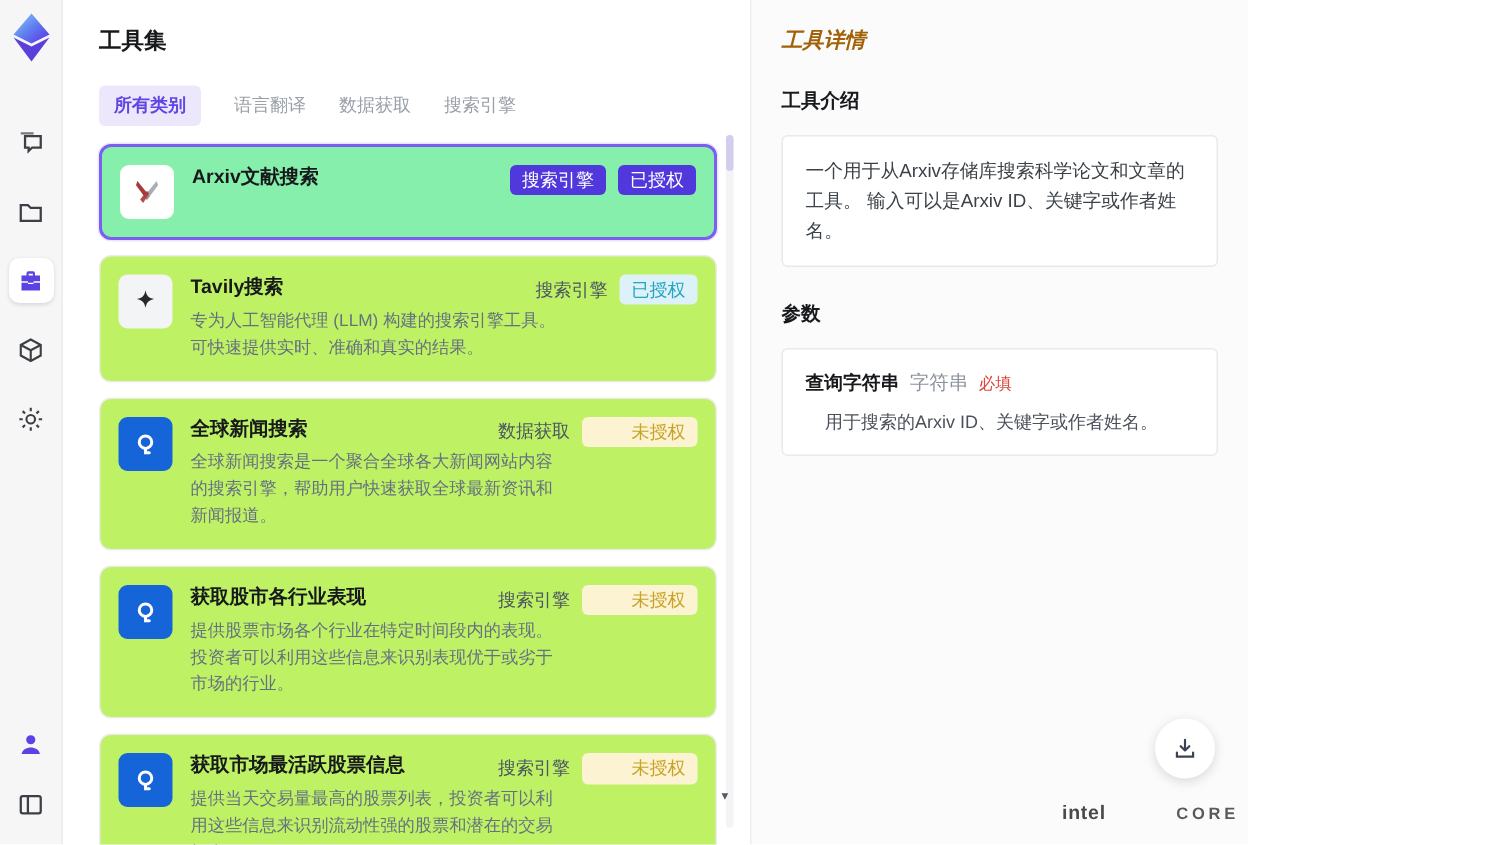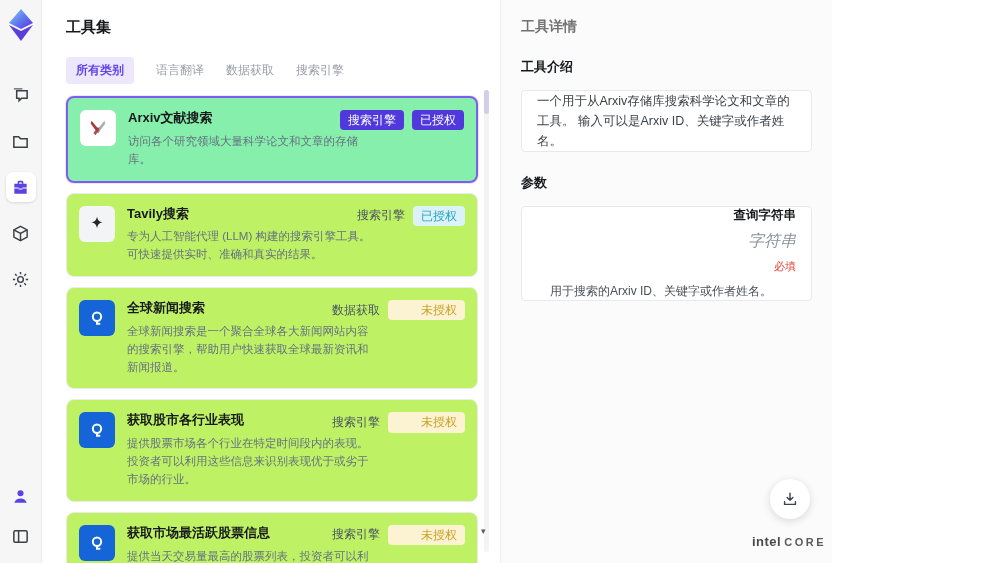--- a/index.html
+++ b/index.html
@@ -39,35 +39,35 @@
   .b-cyan { background:#dcf2f8; color:#25a4c4; }
   .b-yellow { background:#fbf3d2; color:#c9a227;padding-left:33px; }
 
   
   .list-scrollbar { position:absolute; top:90px; right:11px; width:5px; height:462px; background:#f4f4f6; border-radius:3px; }
   .list-thumb { position:absolute; top:0; left:0; width:5px; height:24px; background:#d3cdee; border-radius:3px; }
   .list-arrow { position:absolute; bottom:16px; left:-3px; font-size:9px; color:#555a60; }
 
   
   .right-panel { flex:1; background:#fbfbfc; border-left:1px solid #edeef0; padding:18px 20px 0 20px; position:relative; }
-  .detail-title { font-size:14px; font-weight:bold; color:#737373; }
+  .detail-title { font-size:14px; font-weight:bold; color:#a16207;font-style:italic; }
   .section-h { font-size:13px; font-weight:bold; color:#17191c; margin-top:22px; }
-  .box { margin-top:14px; background:#fff; border:1px solid #e8e9ec; border-radius:4px; padding:0 15px; }
+  .box { margin-top:14px; background:#fff; border:1px solid #e8e9ec; border-radius:4px; padding:13px 15px; }
   .intro-text { font-size:12.5px; color:#3c4248; line-height:1.6; }
-  .param-line { display:flex; align-items:flex-end; gap:7px;flex-direction:column; }
+  .param-line { display:flex; align-items:center; gap:7px; }
   .param-name { font-size:12.5px; font-weight:bold; color:#17191c; }
-  .param-type { font-size:16px; color:#8a919b;font-style:italic; }
+  .param-type { font-size:13px; color:#8a919b; }
   .param-req { font-size:11px; color:#e0453a; }
   .param-desc { margin-top:9px; font-size:12px; color:#4a515a;margin-left:13px; }
 
   
   .fab { position:absolute; right:22px; bottom:44px; width:40px; height:40px; border-radius:50%; background:#fff; box-shadow:0 2px 8px rgba(0,0,0,.14); display:flex; align-items:center; justify-content:center; cursor:pointer; color:#3b4252; }
   .brand { position:absolute; right:6px; bottom:14px; color:#4a4a4a; display:flex; align-items:baseline; gap:3px; }
   .brand-intel { font-size:13px; font-weight:bold; letter-spacing:.5px; }
-  .brand-core { font-size:11px; letter-spacing:2.5px; font-weight:bold; color:#5a5a5a; }
+  .brand-core { font-size:11px; letter-spacing:2.5px; font-weight:bold; color:#5a5a5a;margin-left:44px; }
 </style>
 </head>
 <body>
 
 <div class="app">
 
   <div class="rail">
     <div class="logo">
       <svg viewBox="0 0 30 34">
         <defs>
@@ -142,21 +142,20 @@
       <div class="card selected">
         <div class="tool-icon">
           <svg viewBox="0 0 24 24" width="22" height="22">
             <path d="M5 4l9 11-2.2 2.6L4 7z" fill="#a63a3a"></path>
             <path d="M19 4l-9 11 2.2 2.6L20 7z" fill="#9aa0a8" opacity=".85"></path>
             <path d="M7 17.5L12 11l1.6 2L9.2 20z" fill="#a63a3a" opacity=".9"></path>
           </svg>
         </div>
         <div class="card-text">
           <div class="card-title">Arxiv文献搜索</div>
-          <div class="card-desc">访问各个研究领域大量科学论文和文章的存储库。</div>
         </div>
         <div class="badges">
           <span class="badge b-purple">搜索引擎</span>
           <span class="badge b-purple">已授权</span>
         </div>
       </div>
 
       <div class="card">
         <div class="tool-icon">
           <svg viewBox="0 0 24 24" width="20" height="20">

